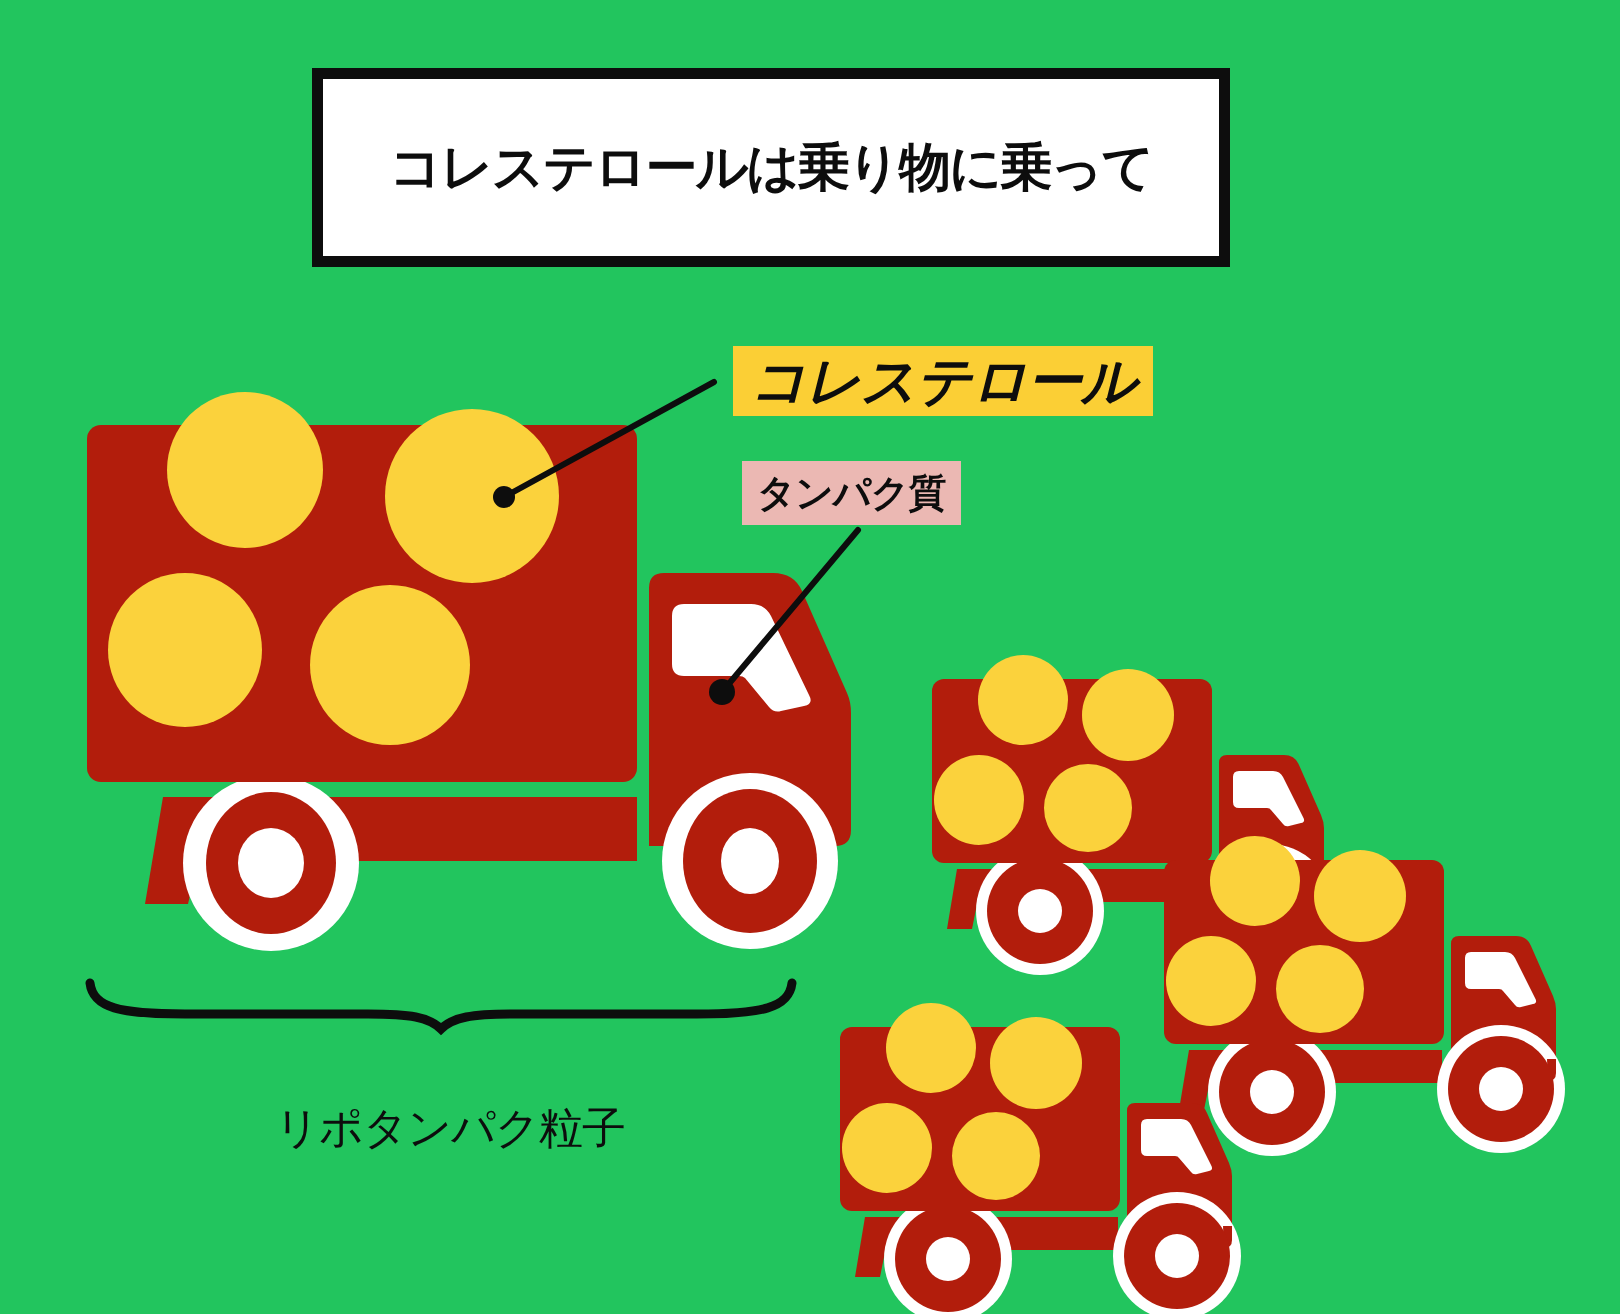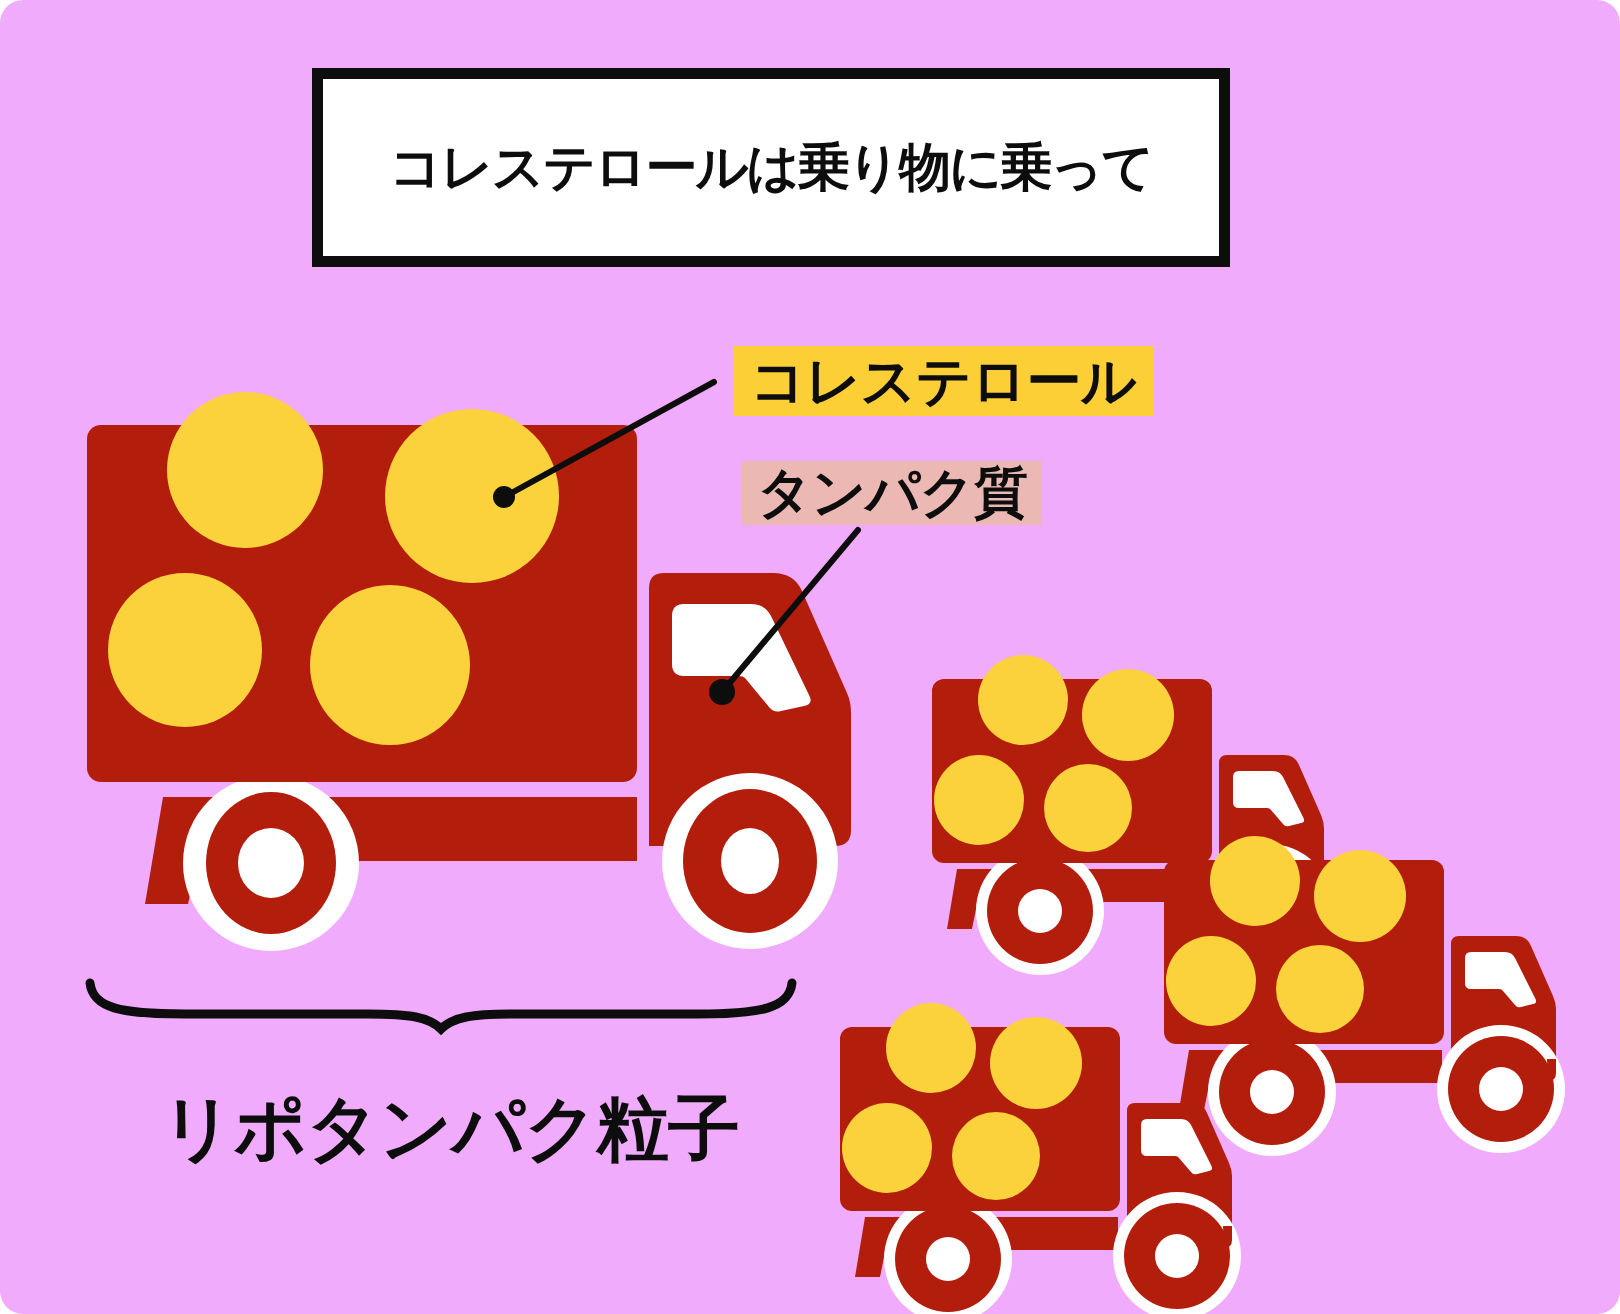--- a/index.html
+++ b/index.html
@@ -1,18 +1,18 @@
 <!DOCTYPE html>
 <html style="--truck-red: #b21d0c; --cargo-yellow: #fbd23c; --highlight-yellow: #fbcf35; --highlight-pink: #ebb8b3; --ink: #0d0d0d;"><head>
 <meta charset="utf-8">
 <style>
   html,body{margin:0;padding:0;background:#ffffff;}
   .stage{
-    position:relative;width:1620px;height:1314px;background:#f0abfc;overflow:hidden;
-    font-family:"Liberation Sans",sans-serif;color:#0d0d0d;border-radius:23px;
+    position:relative;width:1620px;height:1314px;background:#22c55e;overflow:hidden;
+    font-family:"Liberation Sans",sans-serif;color:#0d0d0d;
   }
   .abs{position:absolute;}
   svg{display:block;overflow:visible;}
   
   .red{fill:var(--truck-red,#b21d0c);}
   .yel{fill:var(--cargo-yellow,#fbd23c);}
   .wht{fill:#ffffff;}
   .ink{fill:var(--ink,#0d0d0d);}
   .stroke-ink{stroke:var(--ink,#0d0d0d);}
 
@@ -22,29 +22,30 @@
     display:flex;flex-direction:column;align-items:center;justify-content:center;
     text-align:center;font-weight:900;font-size:52px;line-height:81px;letter-spacing:-2px;
     white-space:nowrap;
   }
   .tag{
     font-weight:900;white-space:nowrap;letter-spacing:-1px;
   }
   .tag-cholesterol{
     left:733px;top:346px;font-size:55px;line-height:70px;padding:0 17px;
     background:var(--highlight-yellow,#fbcf35);
+    font-style:italic;
   }
   .tag-protein{
-    left:742px;top:461px;font-size:54px;line-height:64px;padding:0 15px;
+    left:742px;top:461px;font-size:38px;line-height:64px;padding:0 15px;
     background:var(--highlight-pink,#ebb8b3);
     font-family:Liberation Serif, serif;
   }
   .caption{
     left:150px;top:1078px;width:600px;text-align:center;
-    font-size:72px;line-height:100px;font-weight:700;letter-spacing:-1px;white-space:nowrap;
+    font-size:44px;line-height:100px;font-weight:400;letter-spacing:-1px;white-space:nowrap;
   }
   .overlay{left:0;top:0;pointer-events:none;}
 </style>
 </head>
 <body>
 
 <div class="stage">
 
   <div class="abs title-box">
     <div>コレステロールは乗り物に乗って</div>

